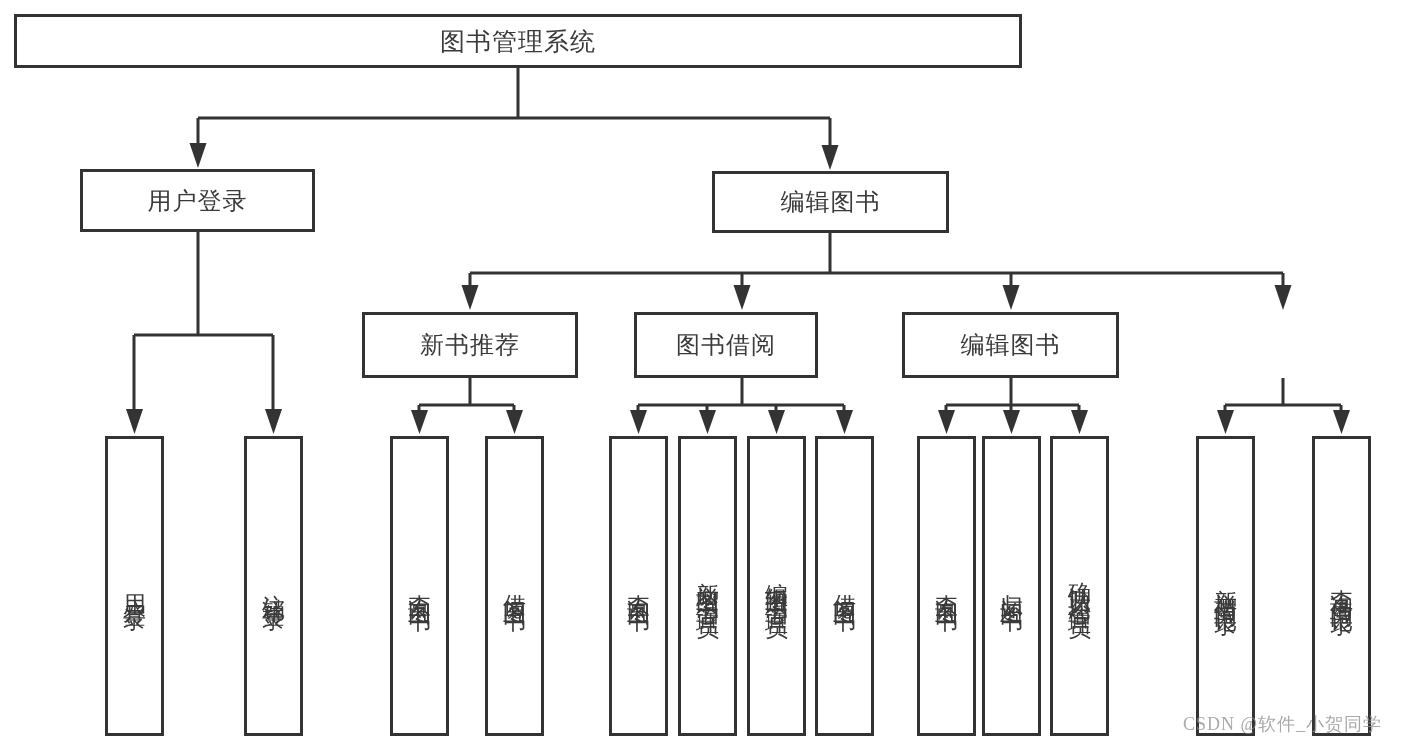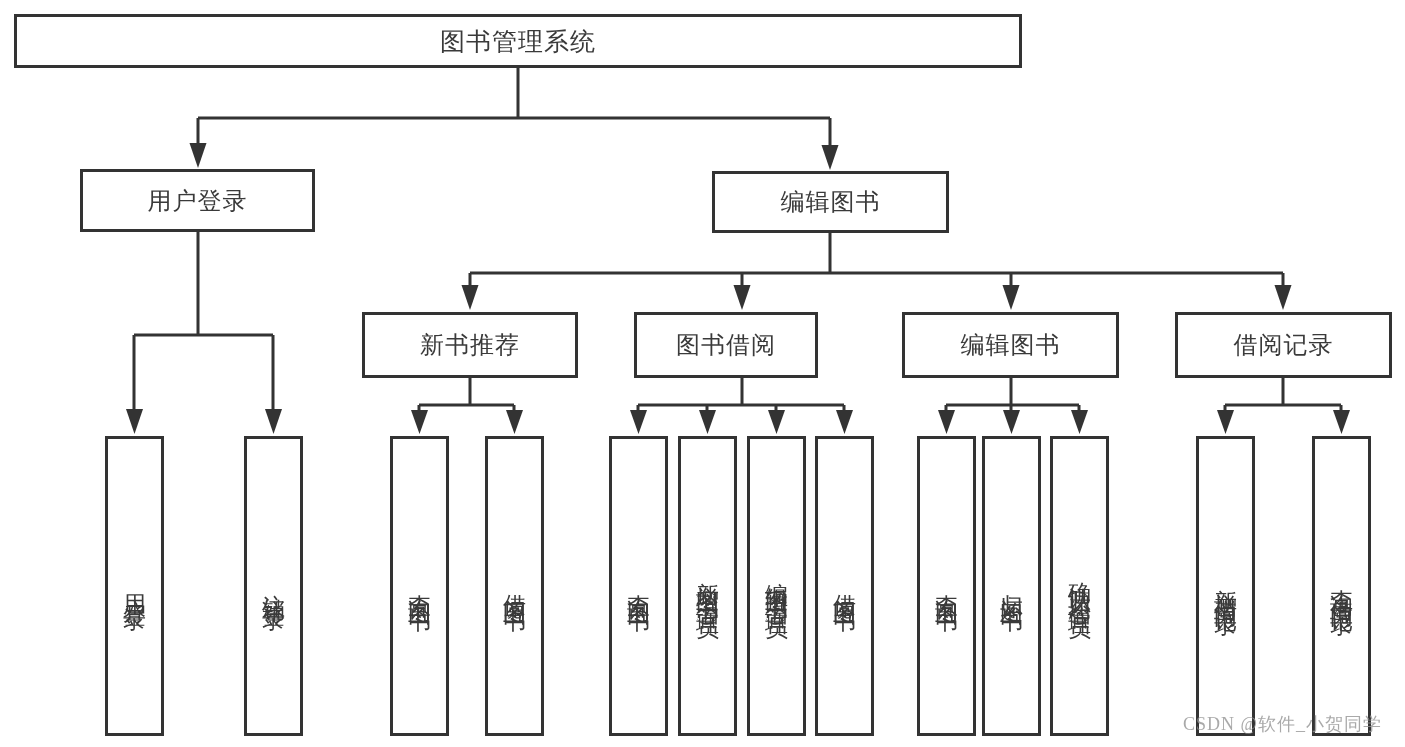--- a/index.html
+++ b/index.html
@@ -98,23 +98,20 @@
 
   <div class="box h" style="left:362px;top:312px;width:216px;height:66px">
     <span>新书推荐</span>
   </div>
   <div class="box h" style="left:634px;top:312px;width:184px;height:66px">
     <span>图书借阅</span>
   </div>
   <div class="box h" style="left:902px;top:312px;width:217px;height:66px">
     <span>编辑图书</span>
   </div>
-  <div class="box h" style="left:1175px;top:312px;width:217px;height:66px">
-    <span>借阅记录</span>
-  </div>
 
   <div class="box v" style="left:105px;top:436px;width:59px;height:300px">
     <span>用户登录</span>
   </div>
   <div class="box v" style="left:244px;top:436px;width:59px;height:300px">
     <span>注销登录</span>
   </div>
   <div class="box v" style="left:390px;top:436px;width:59px;height:300px">
     <span>查询图书</span>
   </div>

